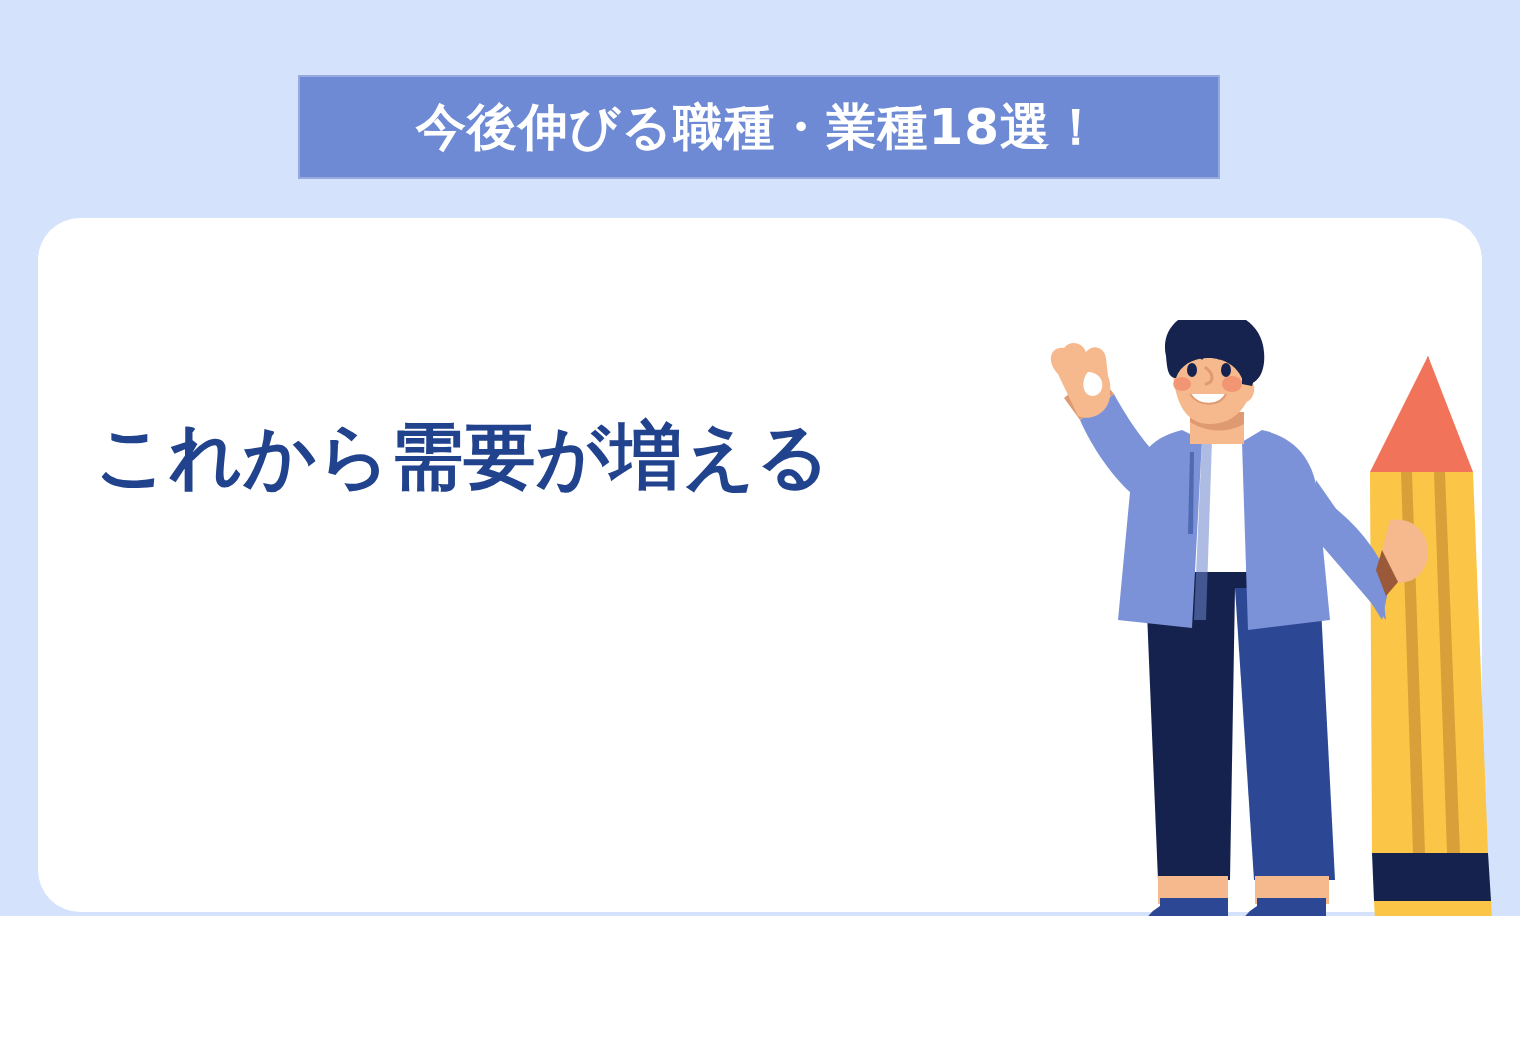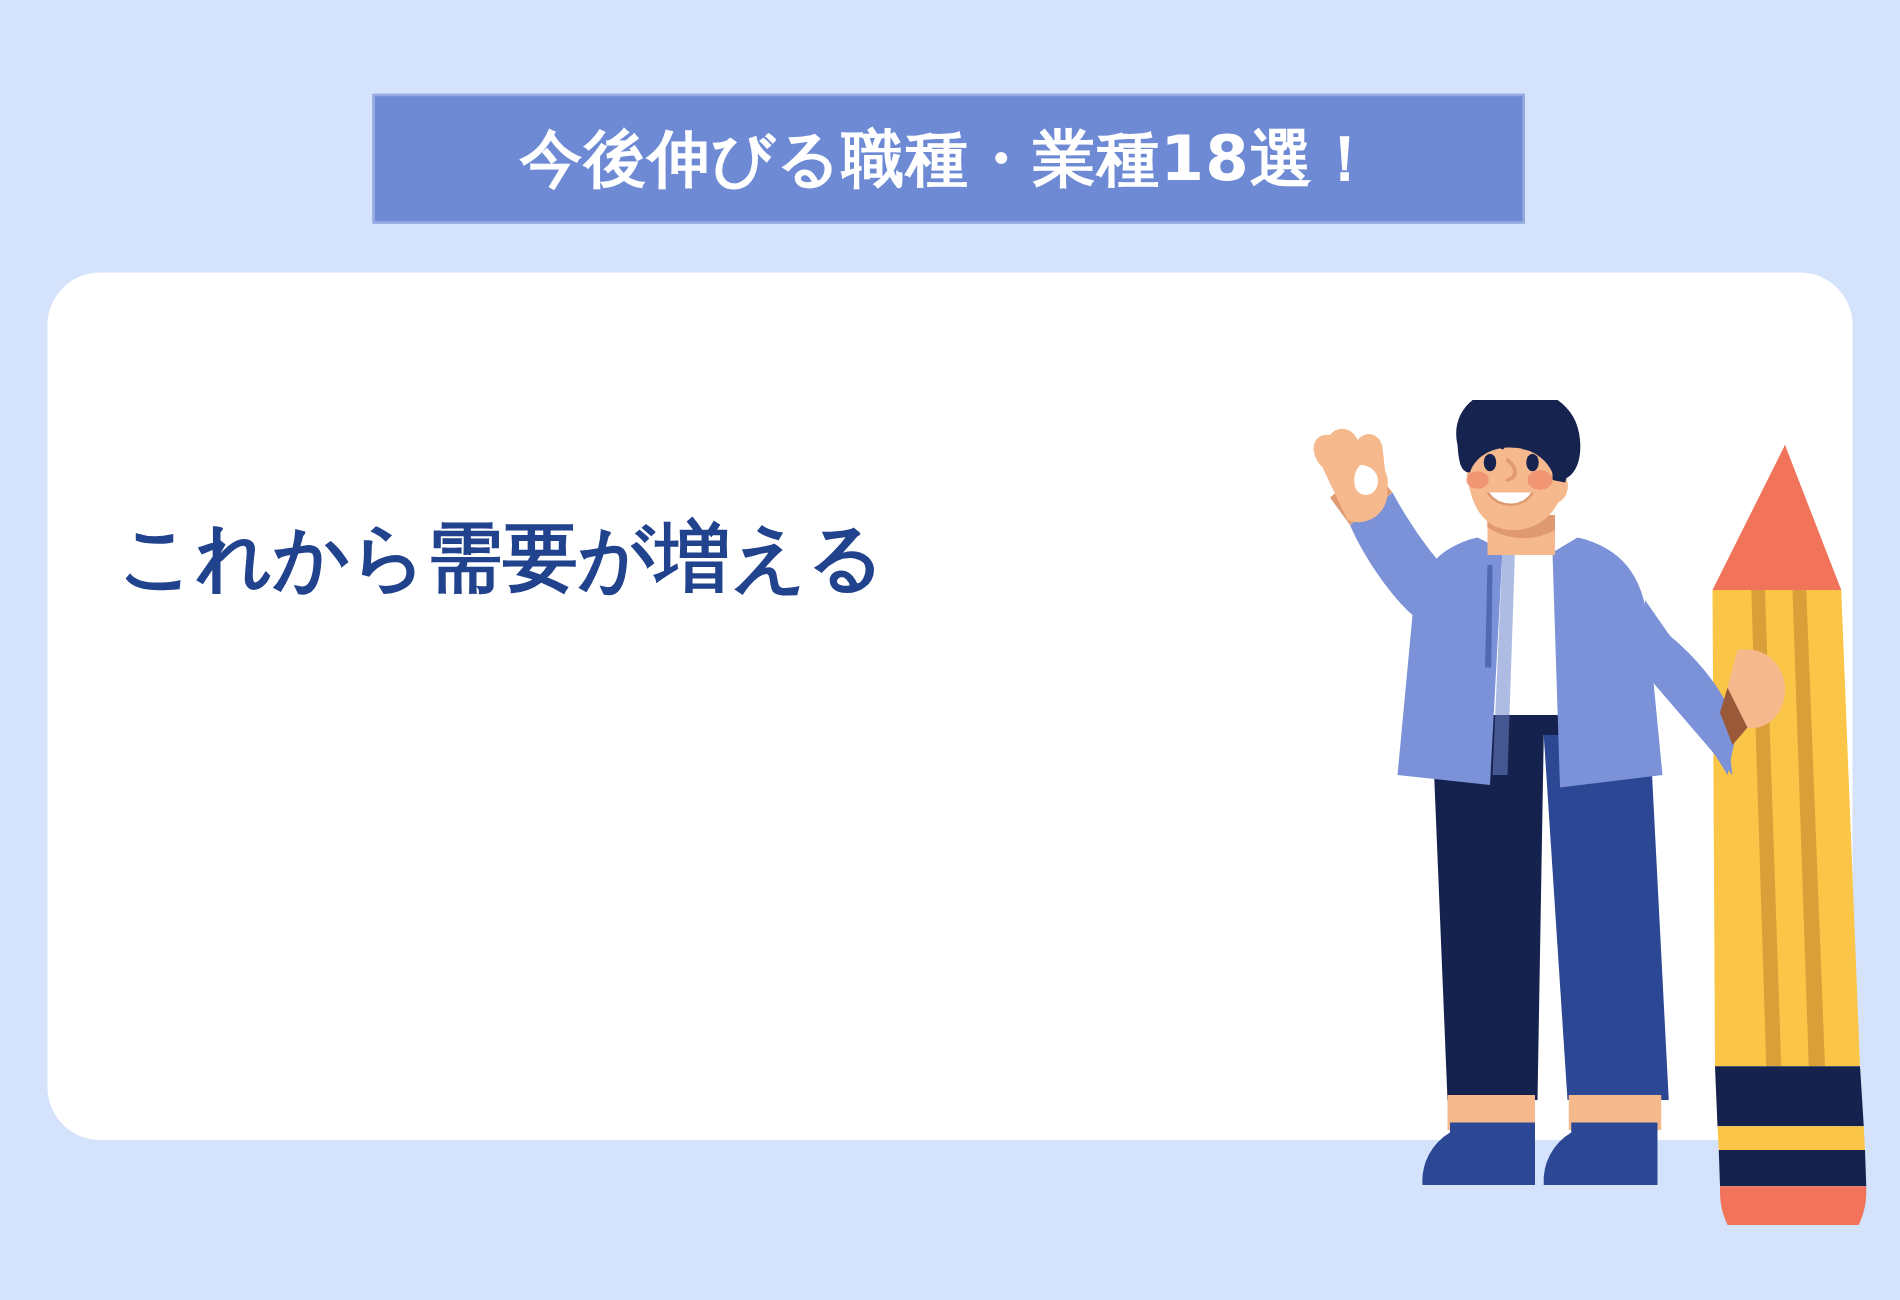--- a/index.html
+++ b/index.html
@@ -9,21 +9,21 @@
   body {
     width: 1520px;
     height: 1040px;
     overflow: hidden;
     font-family: "Liberation Sans", "DejaVu Sans", sans-serif;
   }
 
   #stage {
     position: relative;
     width: 1520px;
-    height: 1040px;
+    height: 916px;
     background: #d4e2fc;
     overflow: hidden;
   }
 
   
   .banner {
     position: absolute;
     left: 298px;
     top: 75px;
     width: 922px;
@@ -55,21 +55,21 @@
     border-radius: 42px;
   }
 
   
   .headline {
     position: absolute;
     left: 95px;
     top: 398px;
     width: 1000px;
     color: #21428c;
-    font-size: 60px;
+    font-size: 72px;
     font-weight: bold;
     line-height: 1.62;
     letter-spacing: 0.005em;
     font-family: "DejaVu Sans", "Liberation Sans", sans-serif;
   }
   .headline .line { display: block; white-space: nowrap; }
 
   
   .illustration {
     position: absolute;

